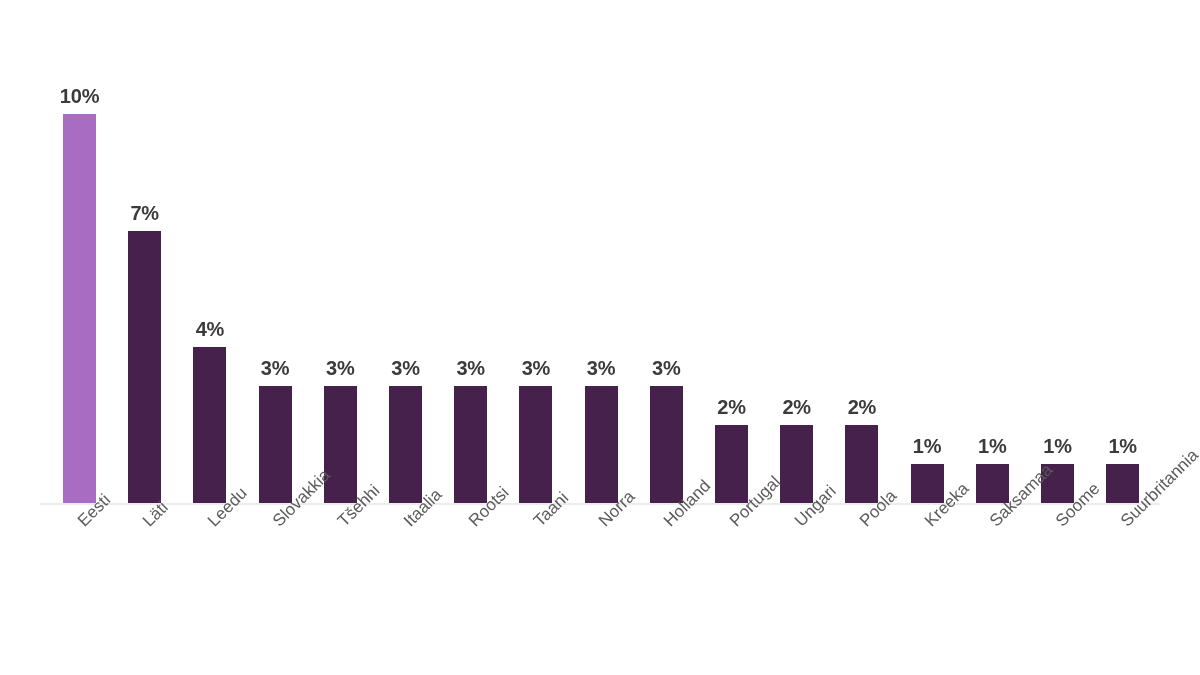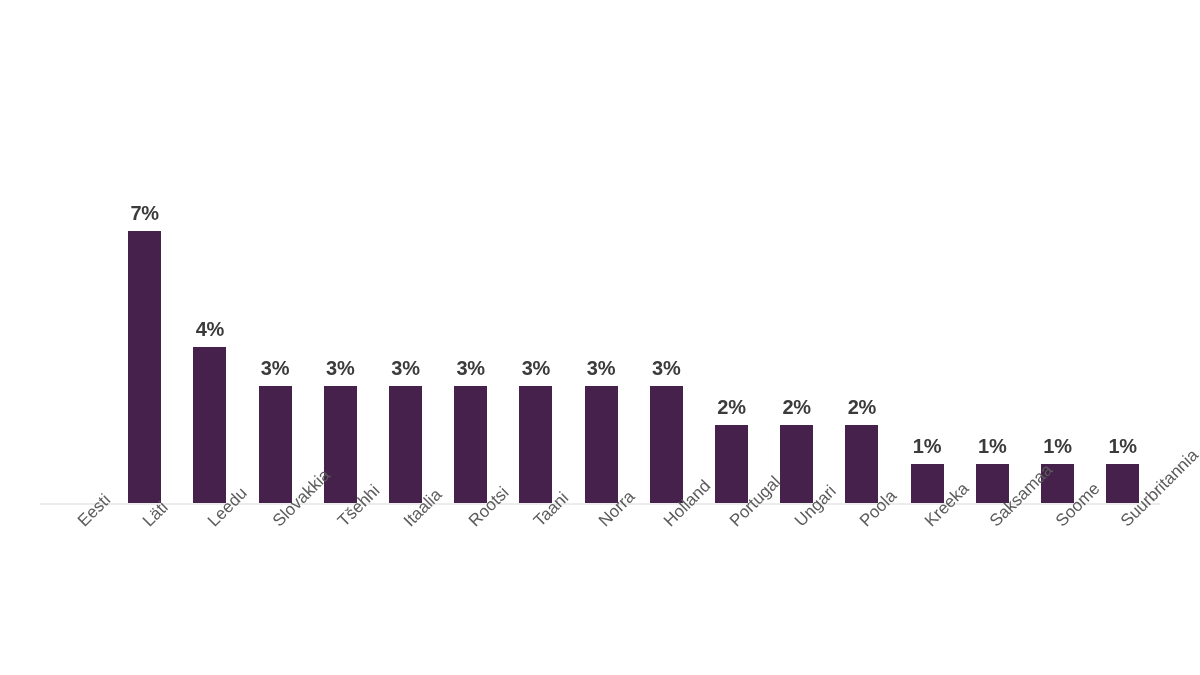--- a/index.html
+++ b/index.html
@@ -80,20 +80,24 @@
     color: #5b5b5b;
     font-family: "Liberation Sans", sans-serif;
   }
 </style>
 </head>
 <body style="background: rgb(255, 255, 255);">
 
 <div id="chart-root">
 
   <div id="plot-area">
+      <div class="bar-group" style="left: 23px; width: 33px; height: 473px;">
+        <div class="bar" style="height: 389px; background: rgb(168, 109, 195);"></div>
+        <div class="bar-value" style="bottom: 395px; color: rgb(59, 59, 59);">10%</div>
+      </div>
       <div class="bar-group" style="left: 88.2px; width: 33px; height: 473px;">
         <div class="bar" style="height: 272.3px; background: rgb(70, 33, 76);"></div>
         <div class="bar-value" style="bottom: 278.3px; color: rgb(59, 59, 59);">7%</div>
       </div>
       <div class="bar-group" style="left: 153.4px; width: 33px; height: 473px;">
         <div class="bar" style="height: 155.6px; background: rgb(70, 33, 76);"></div>
         <div class="bar-value" style="bottom: 161.6px; color: rgb(59, 59, 59);">4%</div>
       </div>
       <div class="bar-group" style="left: 218.6px; width: 33px; height: 473px;">
         <div class="bar" style="height: 116.7px; background: rgb(70, 33, 76);"></div>

